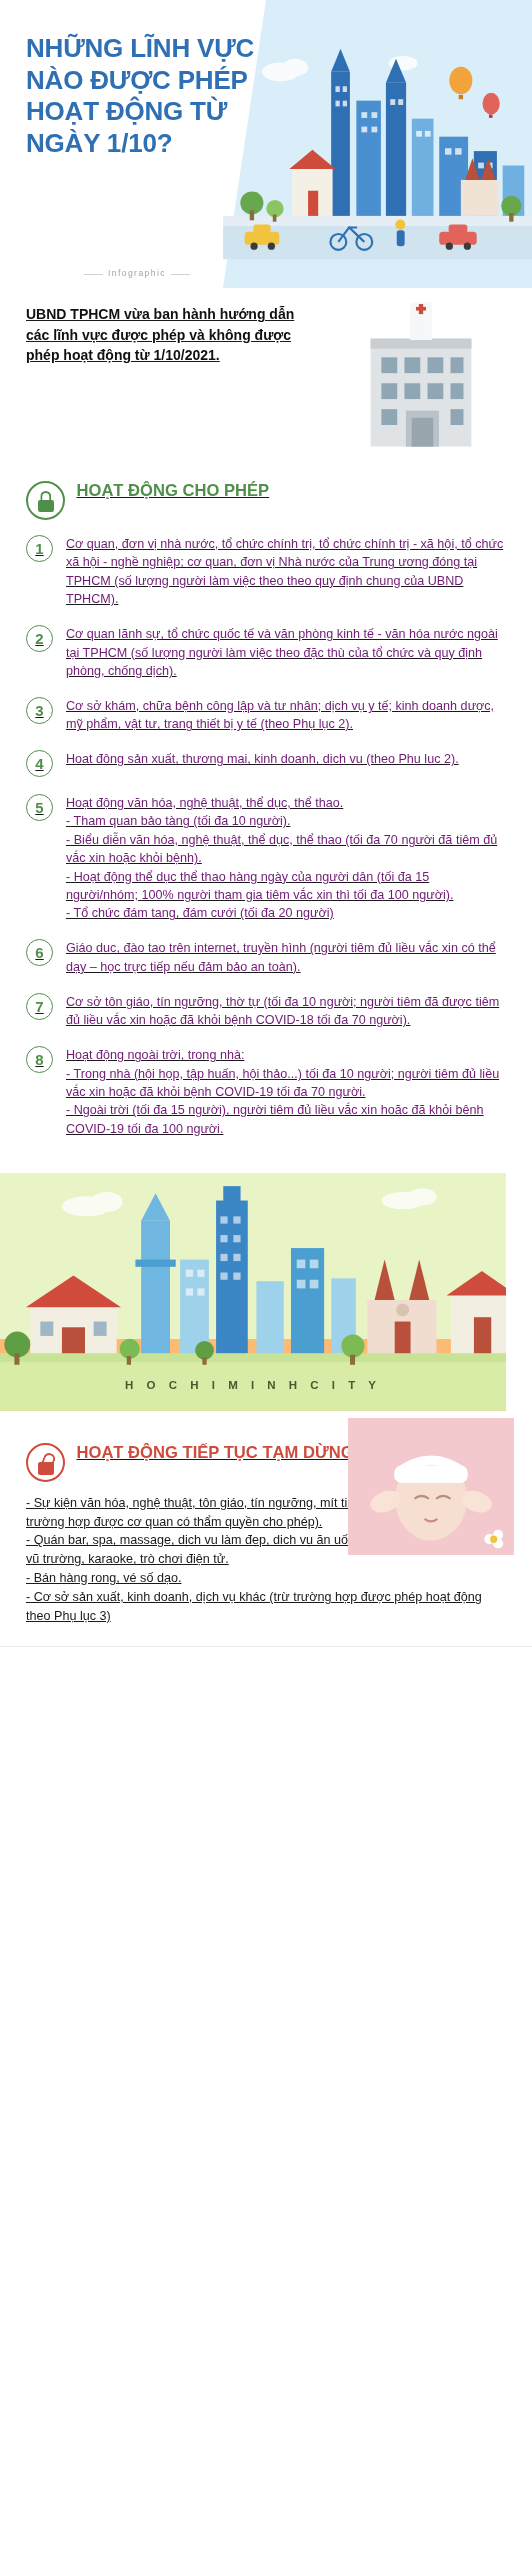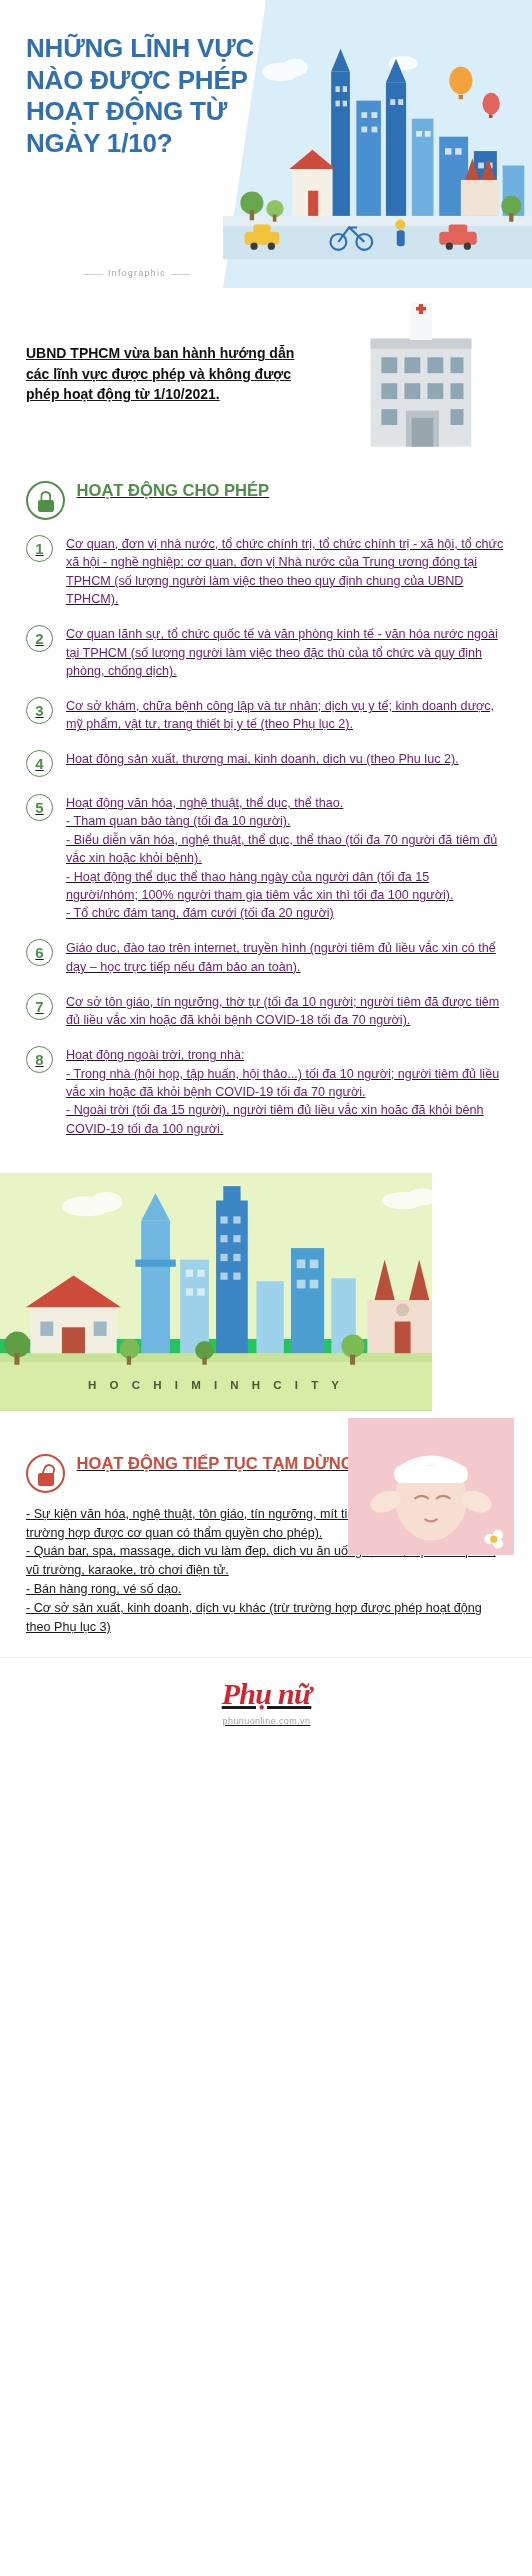--- a/index.html
+++ b/index.html
@@ -77,21 +77,20 @@
     position: relative;
     padding: 16px 26px 0 26px;
     min-height: 180px;
   }
   .intro-text {
     width: 288px;
     font-size: 14px;
     line-height: 1.48;
     font-weight: bold;
     color: #111;
-    margin-top: 39px;
   }
   .hospital-art {
     position: absolute;
     right: 21.6px; top: 0;
     width: 180px; height: 166px;
   }
 
   
   .section-head {
     display: flex;
@@ -166,23 +165,23 @@
     font-size: 12.6px;
     line-height: 1.46;
     color: #701a75;
     white-space: pre-line;
     padding-top: 0.7px;
   }
 
   
   .city-banner {
     position: relative;
-    width: 432px;
+    width: 506px;
     height: 238px;
-    background: #22c55e;
+    background: #fdba74;
     overflow: hidden;
   }
   .city-sky {
     position: absolute; left: 0; top: 0;
     width: 533px; height: 166px;
     background: #e8f4c6;
   }
   .city-label {
     position: absolute;
     left: 0; right: 0;
@@ -190,21 +189,21 @@
     text-align: center;
     font-size: 11.5px;
     letter-spacing: 5px;
     font-weight: bold;
     color: #4a5a2e;
   }
 
   
   .suspend-wrap {
     position: relative;
-    padding-top: 30px;
+    padding-top: 19px;
   }
   .spa-art {
     position: absolute;
     right: 19px; top: 7.2px;
     width: 166px; height: 137px;
   }
   .suspend-list {
     padding: 7.2px 32px 20px 26px;
     font-size: 12.6px;
     line-height: 1.5;
@@ -541,19 +540,15 @@
       <div class="section-title red">HOẠT ĐỘNG TIẾP TỤC TẠM DỪNG</div>
     </div>
 
     <div class="suspend-list">- Sự kiện văn hóa, nghệ thuật, tôn giáo, tín ngưỡng, mít tinh, lễ phát động (trừ trường hợp được cơ quan có thẩm quyền cho phép).
 - Quán bar, spa, massage, dịch vụ làm đẹp, dịch vụ ăn uống tại chỗ, rạp chiếu phim, vũ trường, karaoke, trò chơi điện tử.
 - Bán hàng rong, vé số dạo.
 - Cơ sở sản xuất, kinh doanh, dịch vụ khác (trừ trường hợp được phép hoạt động theo Phụ lục 3)</div>
   </div>
 
   <div class="footer-divider"></div>
-  <div class="footer">
-    <div class="footer-logo">Phụ nữ</div>
-    <div class="footer-site">phunuonline.com.vn</div>
-  </div>
 
 </div>
 
 
 </body></html>

